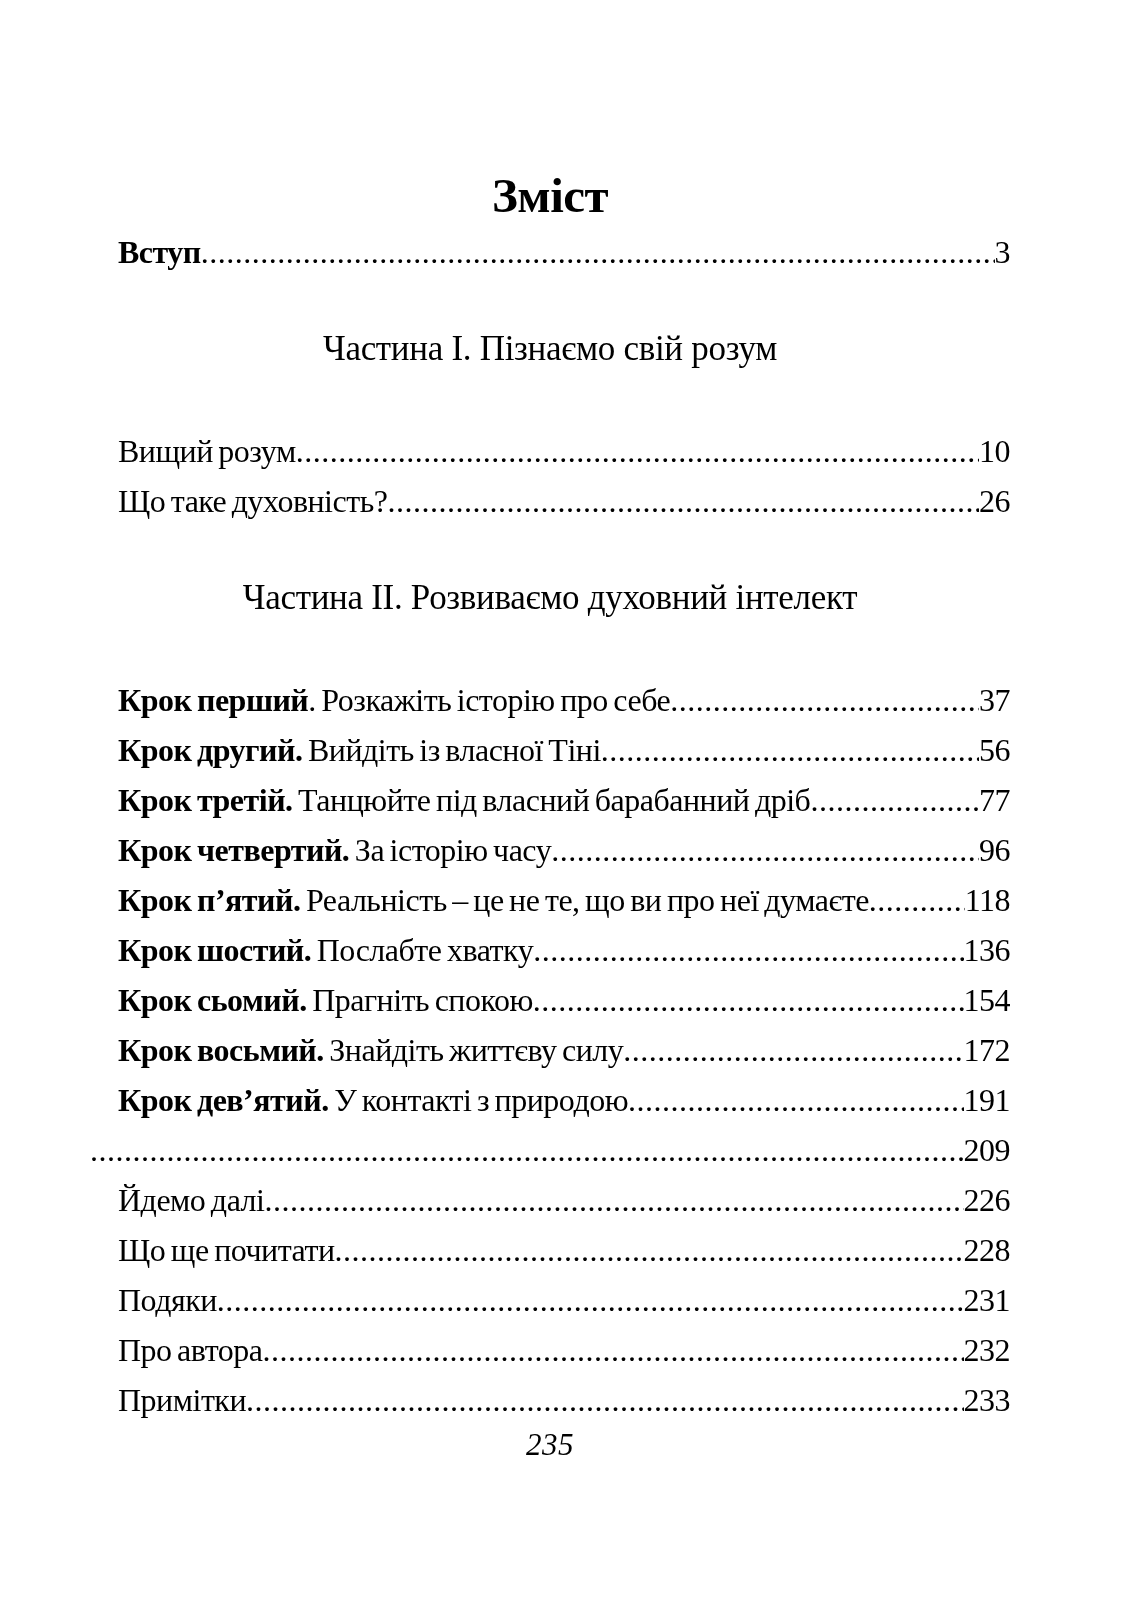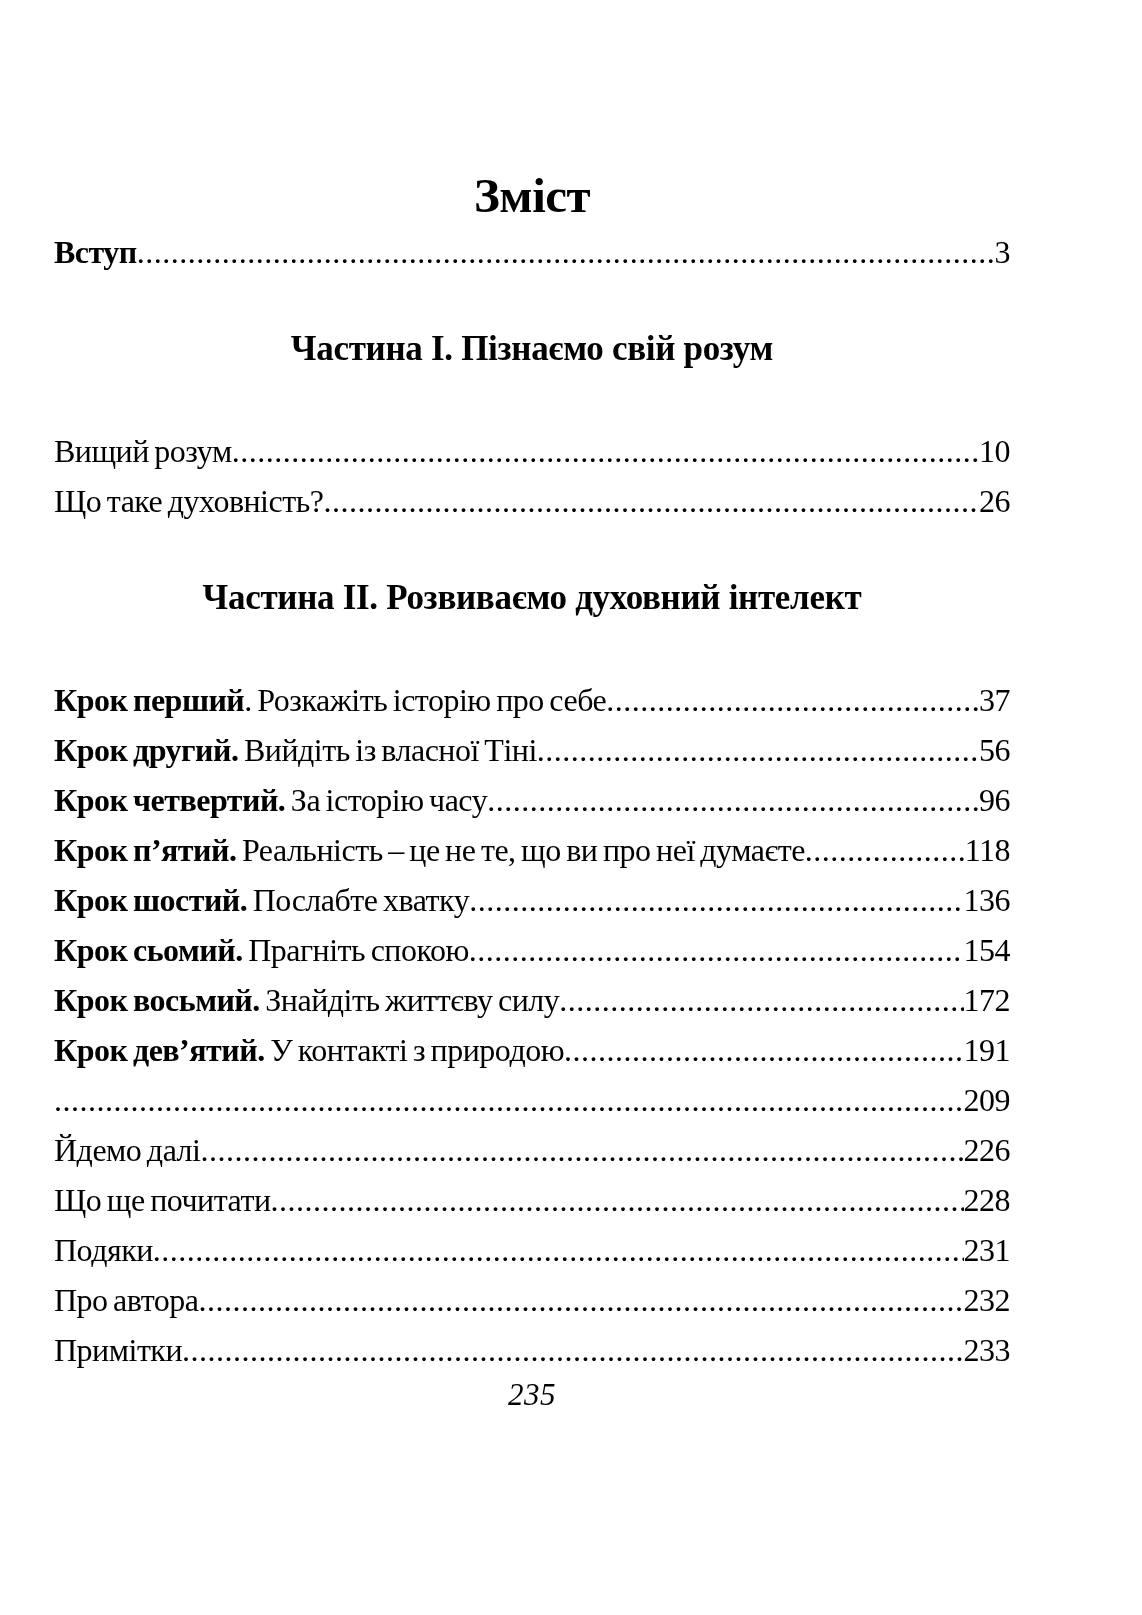--- a/index.html
+++ b/index.html
@@ -11,48 +11,49 @@
     width: 1142px;
     height: 1615px;
     font-family: "Liberation Serif", "DejaVu Serif", serif;
     color: #000000;
     overflow: hidden;
   }
   .page {
     box-sizing: border-box;
     width: 1142px;
     height: 1330px;
-    padding: 165px 132px 0 54px;
+    padding: 165px 132px 0 90px;
   }
   .book-title {
     font-size: 49px;
     font-weight: bold;
     line-height: 62px;
     text-align: center;
     letter-spacing: -0.5px;
   }
   .part-heading {
     font-size: 35px;
-    font-weight: bold;
+    font-weight: normal;
     line-height: 54px;
     text-align: center;
     letter-spacing: -0.3px;
     margin: 45px 0 50px 0;
   }
   .toc-line {
     display: flex;
     align-items: baseline;
     font-size: 32px;
     line-height: 50px;
     white-space: nowrap;
     letter-spacing: -0.5px;
     word-spacing: -2px;
   }
   .toc-line .b {
     font-weight: bold;
+    margin-left: 28px;
   }
   .entry-text {
     flex: 0 1 auto;
   }
   .leader {
     flex: 1 1 auto;
     min-width: 14px;
     overflow: hidden;
     text-align: right;
   }
@@ -106,20 +107,25 @@
   <div>
     <div class="toc-line">
       <span class="entry-text"><span class="b">Крок перший</span><span>. Розкажіть історію про себе</span></span>
       <span class="leader"></span>
       <span class="pagenum">37</span>
     </div>
     <div class="toc-line">
       <span class="entry-text"><span class="b">Крок другий.</span><span> Вийдіть із власної Тіні</span></span>
       <span class="leader"></span>
       <span class="pagenum">56</span>
+    </div>
+    <div class="toc-line">
+      <span class="entry-text"><span class="b">Крок третій.</span><span> Танцюйте під власний барабанний дріб</span></span>
+      <span class="leader"></span>
+      <span class="pagenum">77</span>
     </div>
     <div class="toc-line">
       <span class="entry-text"><span class="b">Крок четвертий.</span><span> За історію часу</span></span>
       <span class="leader"></span>
       <span class="pagenum">96</span>
     </div>
     <div class="toc-line">
       <span class="entry-text"><span class="b">Крок п’ятий.</span><span> Реальність – це не те, що ви про неї думаєте</span></span>
       <span class="leader"></span>
       <span class="pagenum">118</span>

